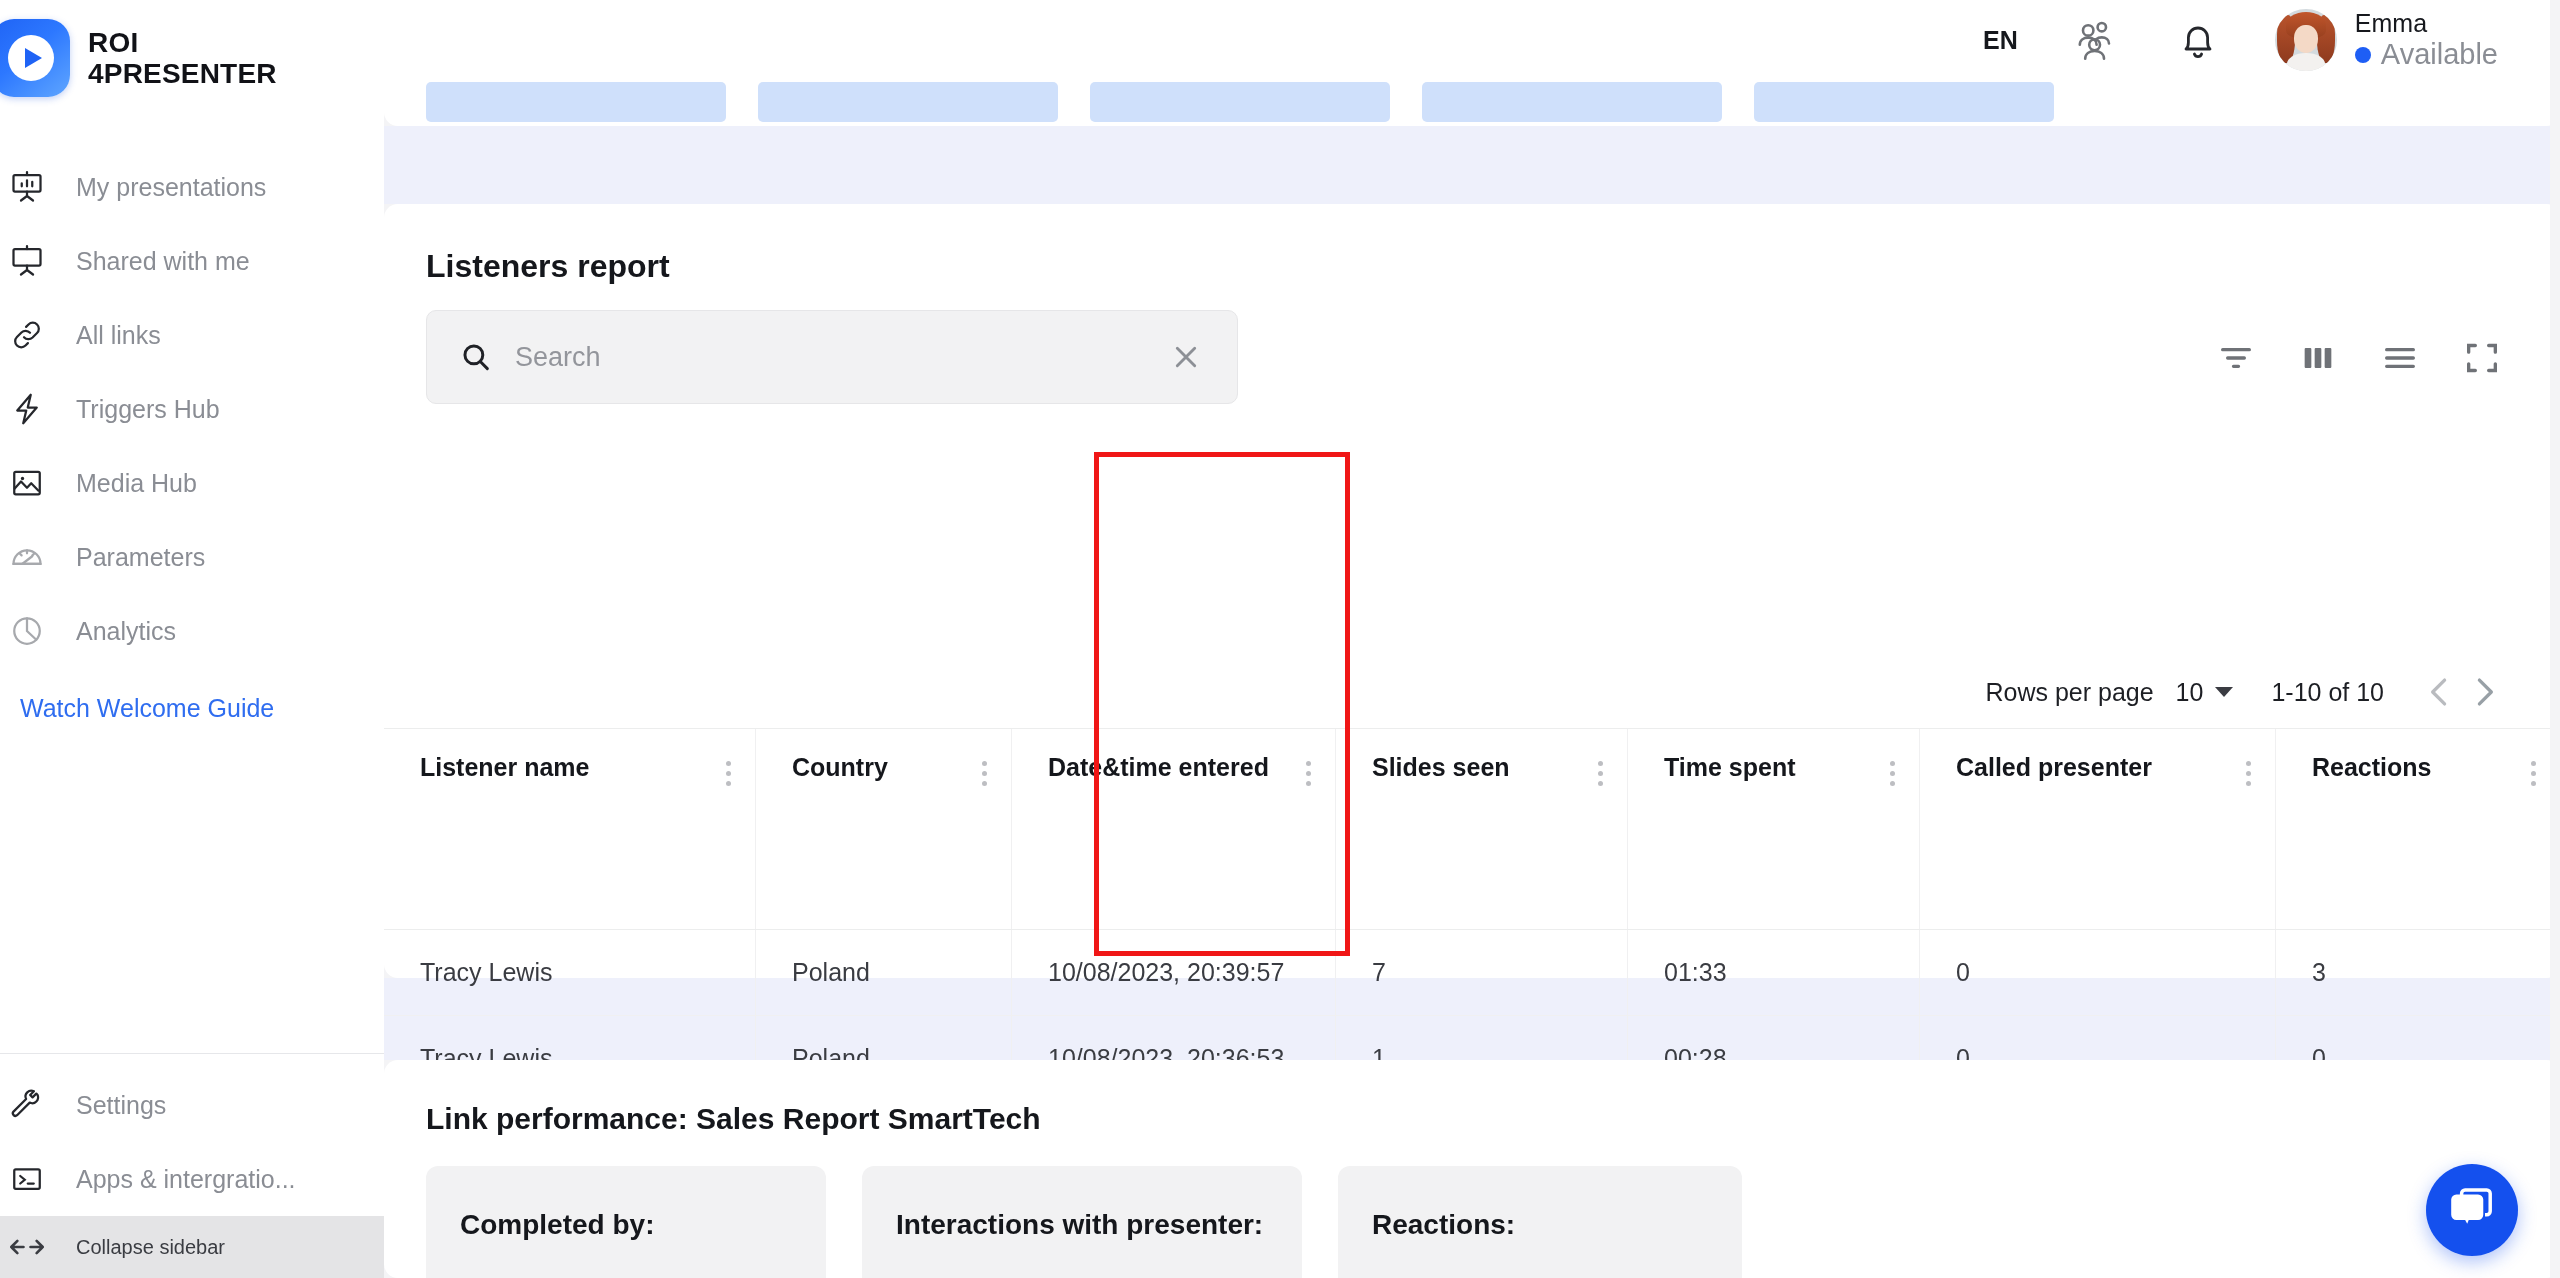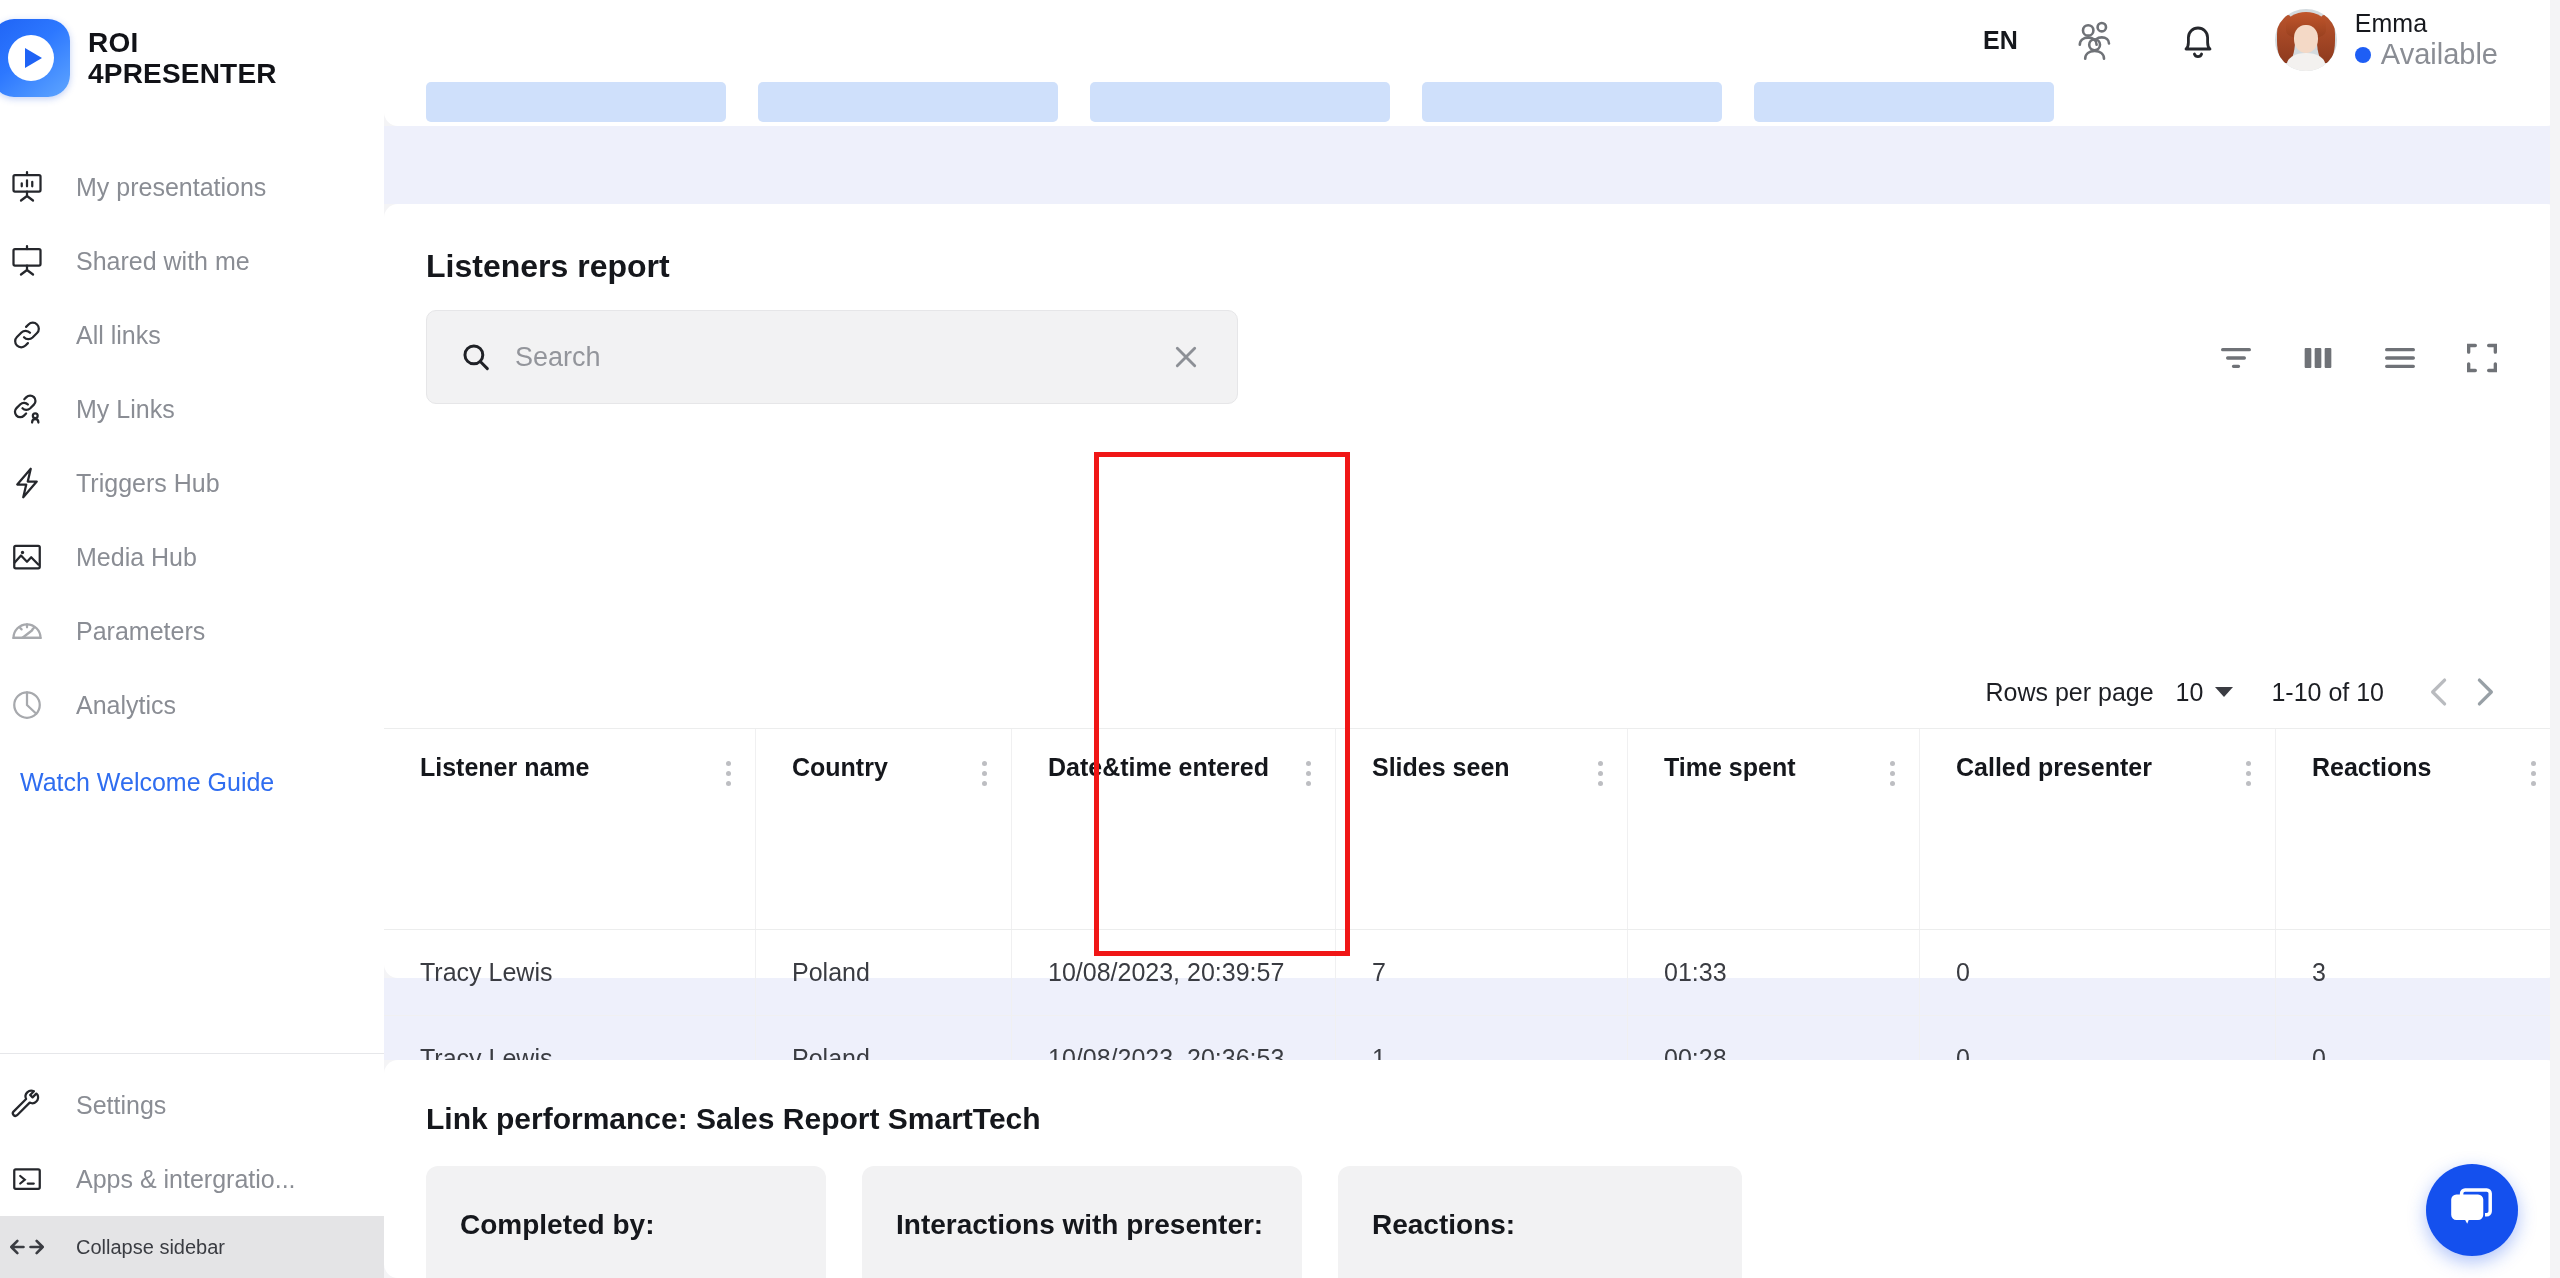--- a/index.html
+++ b/index.html
@@ -247,31 +247,20 @@
       <div class="nav-item">
         <span class="ico">
           <svg viewBox="0 0 24 24" fill="none" stroke="#25272c" stroke-width="1.5" stroke-linecap="round">
             <path d="M10 13.5a4 4 0 0 0 5.7.2l3-3a4 4 0 0 0-5.7-5.7l-1.6 1.6"></path>
             <path d="M14 10.5a4 4 0 0 0-5.7-.2l-3 3a4 4 0 0 0 5.7 5.7l1.6-1.6"></path>
           </svg>
         </span>
         <span class="nav-label">All links</span>
       </div>
 
-      <div class="nav-item">
-        <span class="ico">
-          <svg viewBox="0 0 24 24" fill="none" stroke="#25272c" stroke-width="1.5" stroke-linecap="round">
-            <path d="M9 11.5a3.5 3.5 0 0 0 5 .2l2.6-2.6a3.5 3.5 0 0 0-5-5l-1.4 1.4"></path>
-            <path d="M12.6 9a3.5 3.5 0 0 0-5-.2L5 11.4a3.5 3.5 0 0 0 5 5l1.4-1.4"></path>
-            <circle cx="17.5" cy="16.5" r="1.6"></circle>
-              <path d="M15.4 21c0-1.4 1-2.2 2.1-2.2s2.1.8 2.1 2.2"></path>
-          </svg>
-        </span>
-        <span class="nav-label">My Links</span>
-      </div>
 
 
       <div class="nav-item">
         <span class="ico">
           <svg viewBox="0 0 24 24" fill="none" stroke="#25272c" stroke-width="1.5" stroke-linejoin="round">
             <path d="M14.5 2.5 5.5 13h6l-2 8.5L18.5 11h-6z"></path>
           </svg>
         </span>
         <span class="nav-label">Triggers Hub</span>
       </div>

